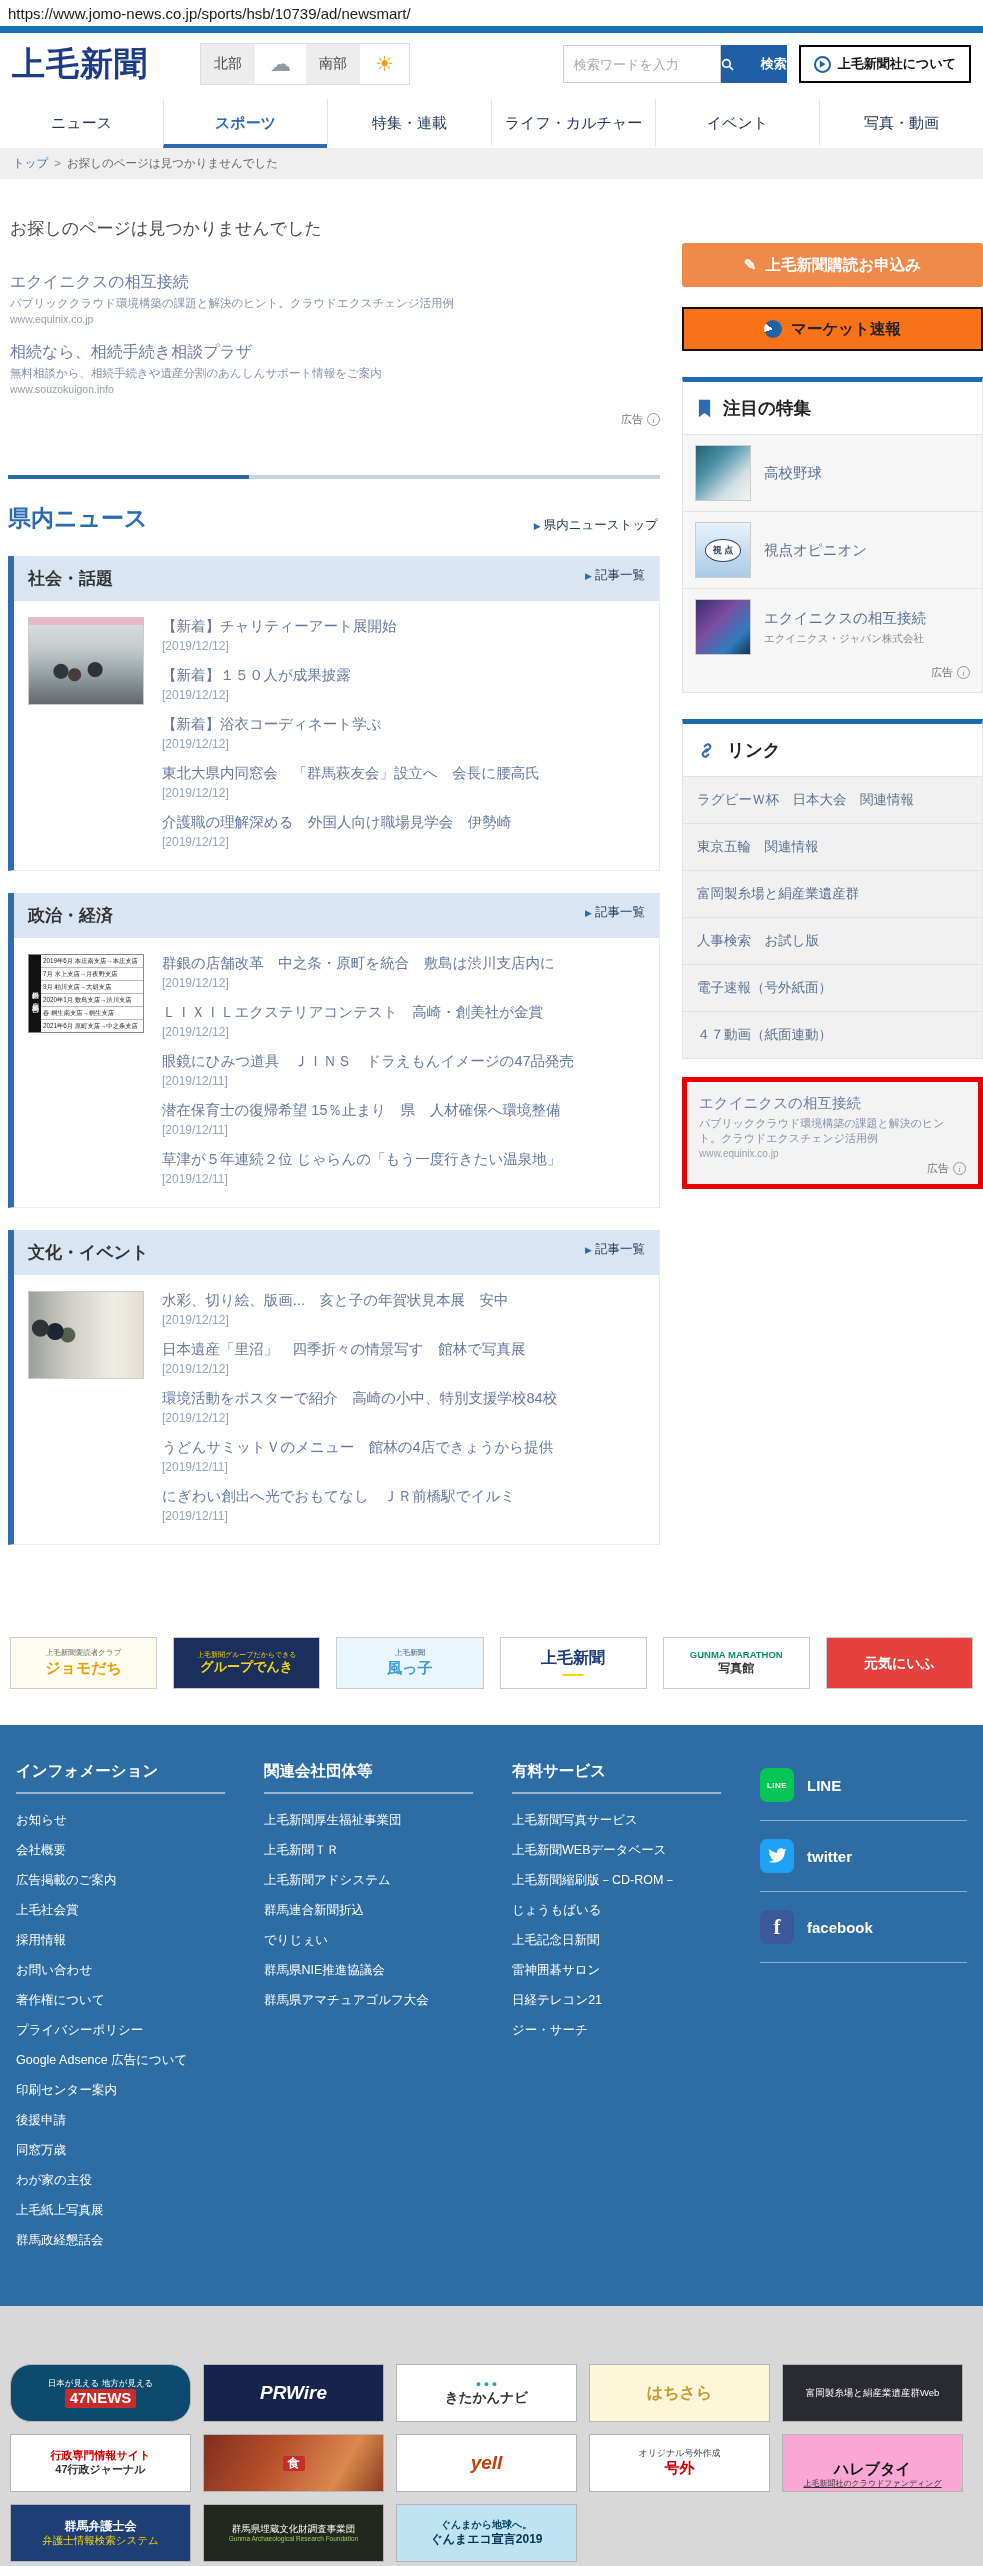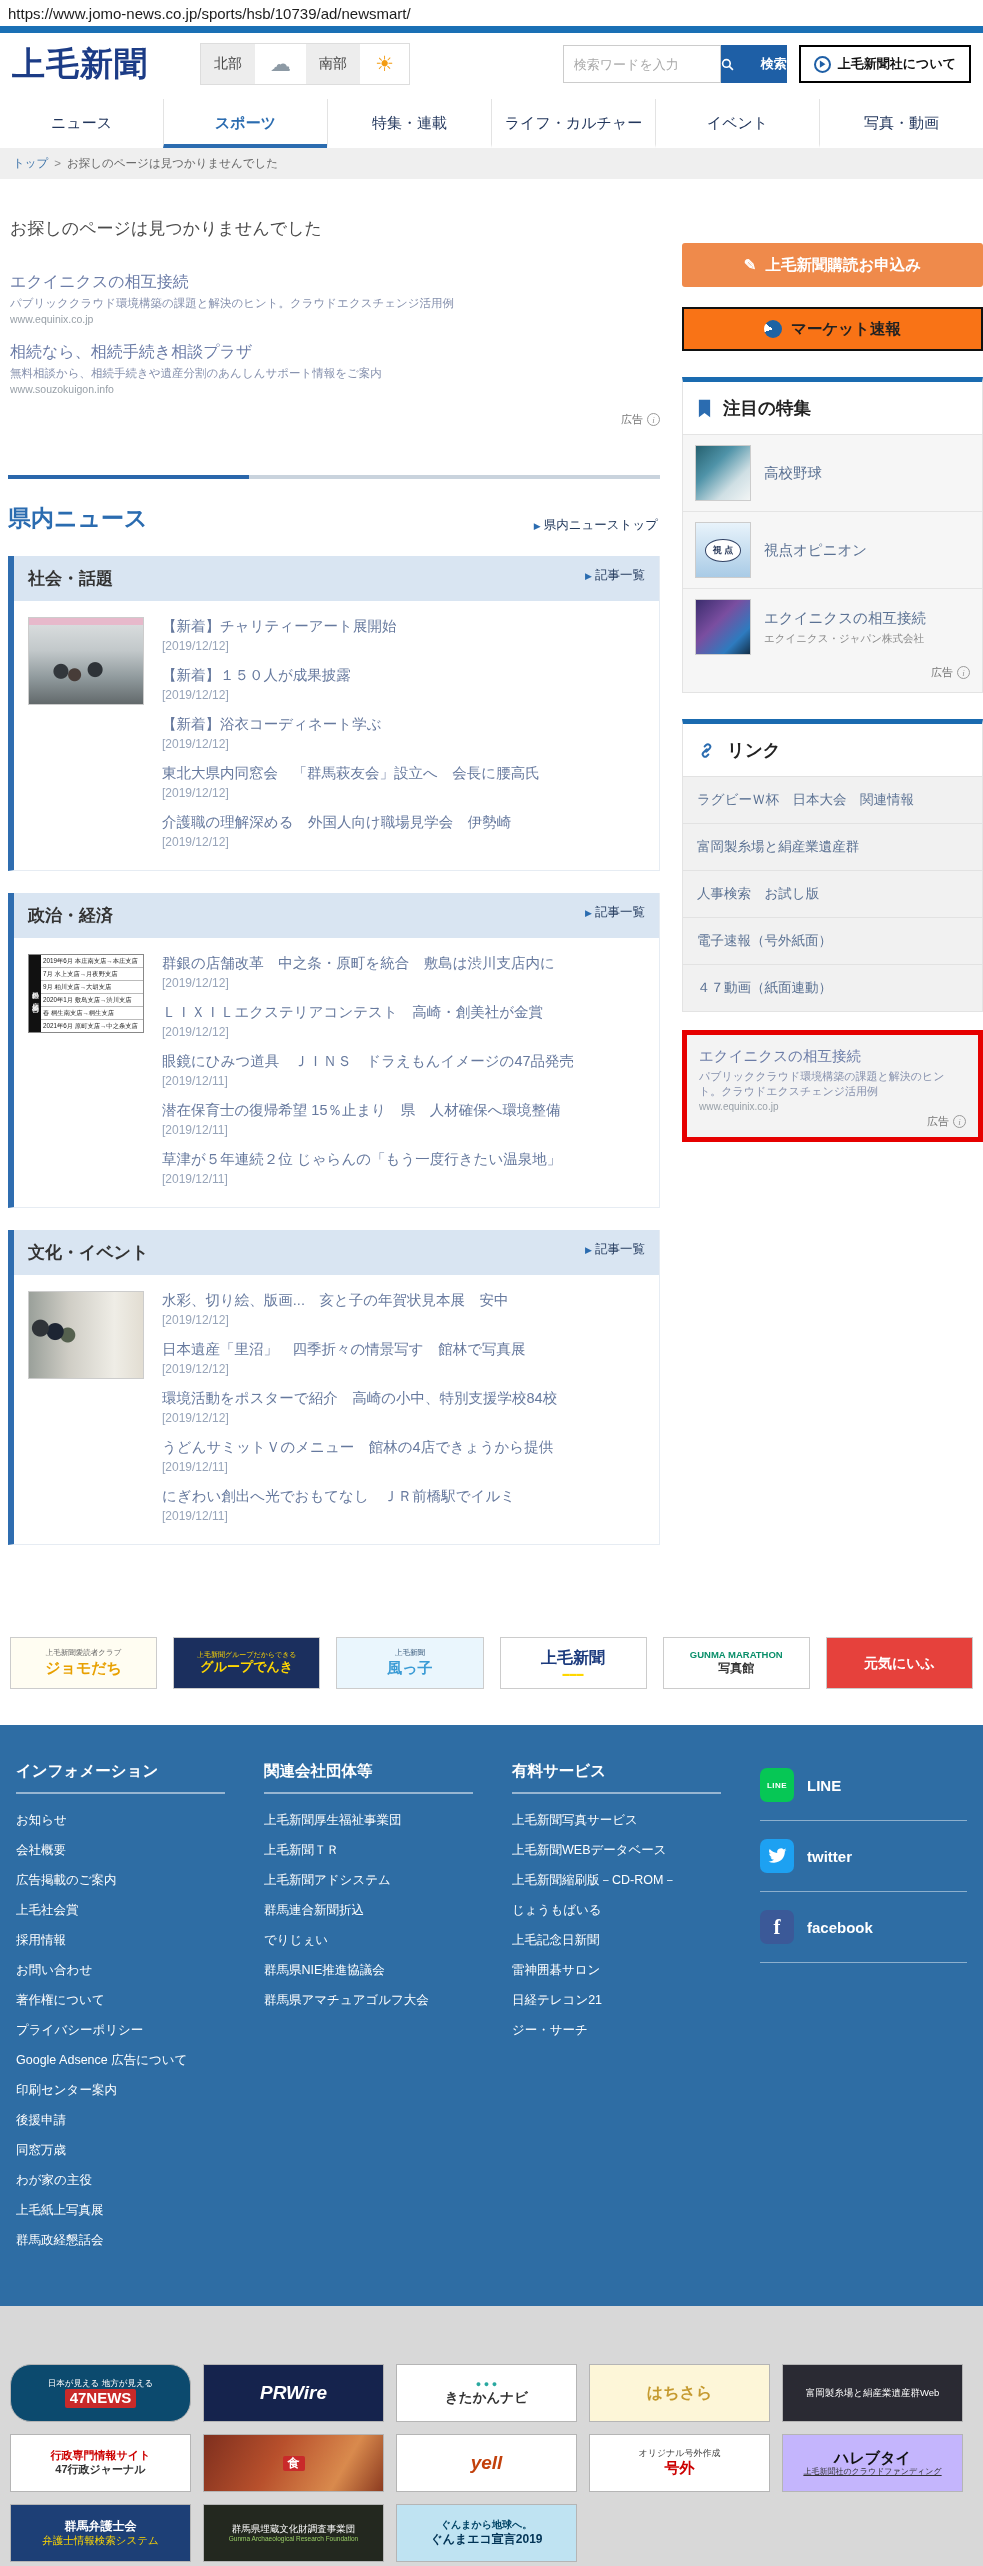--- a/index.html
+++ b/index.html
@@ -377,20 +377,21 @@
     <div class="panel">
       <div class="panel-head">
         <svg width="19" height="19" viewBox="0 0 24 24">
           <path d="M10.9 13.1a1 1 0 0 0 1.4 0l3.6-3.6a3.1 3.1 0 0 0-4.4-4.4L9.6 7" stroke="#2b6cb0" stroke-width="2.4" fill="none" stroke-linecap="round"></path>
           <path d="M13.1 10.9a1 1 0 0 0-1.4 0l-3.6 3.6a3.1 3.1 0 0 0 4.4 4.4l1.9-1.9" stroke="#2b6cb0" stroke-width="2.4" fill="none" stroke-linecap="round"></path>
         </svg>
         <span>リンク</span>
       </div>
       <div>
           <a class="link-row">ラグビーＷ杯　日本大会　関連情報</a>
+          <a class="link-row">東京五輪　関連情報</a>
           <a class="link-row">富岡製糸場と絹産業遺産群</a>
           <a class="link-row">人事検索　お試し版</a>
           <a class="link-row">電子速報（号外紙面）</a>
           <a class="link-row">４７動画（紙面連動）</a>
         </div>
     </div>
 
     <div class="red-ad">
       <a class="ad-title" style="font-size:14.5px">エクイニクスの相互接続</a>
       <div class="ad-desc" style="font-size:11px">パブリッククラウド環境構築の課題と解決のヒント。クラウドエクスチェンジ活用例</div>
@@ -529,21 +530,21 @@
         <a class="ad-tile" style="background: linear-gradient(120deg, rgb(126, 47, 30) 0%, rgb(184, 80, 44) 40%, rgb(217, 138, 77) 75%, rgb(140, 59, 32) 100%);">
           <span style="font-size: 12px; color: rgb(255, 255, 255); font-weight: bold; background: rgb(201, 42, 42); padding: 0px 5px; border-radius: 2px;">食</span>
         </a>
         <a class="ad-tile" style="background: rgb(255, 255, 255);">
           <span style="font-size: 19px; color: #c2410c; font-weight: bold; font-style: italic;">yell</span>
         </a>
         <a class="ad-tile" style="background: rgb(255, 255, 255);">
           <span style="font-size: 9px; color: rgb(68, 68, 68);">オリジナル号外作成</span>
           <span style="font-size: 15px; color: rgb(204, 0, 0); font-weight: bold;">号外</span>
         </a>
-        <a class="ad-tile" style="background: #c4b5fd;">
+        <a class="ad-tile" style="background: #f9a8d4; justify-content: flex-end;">
           <span style="font-size: 15px; color: rgb(17, 17, 17); font-weight: bold;">ハレブタイ</span>
           <span style="font-size: 8px; color: rgb(51, 51, 51); text-decoration: underline;">上毛新聞社のクラウドファンディング</span>
         </a>
       </div>
       <div class="ads-row">
         <a class="ad-tile" style="background: rgb(29, 63, 118);">
           <span style="font-size: 12px; color: rgb(255, 255, 255); font-weight: bold;">群馬弁護士会</span>
           <span style="font-size: 10.5px; color: rgb(255, 215, 0);">弁護士情報検索システム</span>
         </a>
         <a class="ad-tile" style="background: rgb(35, 40, 31);">

